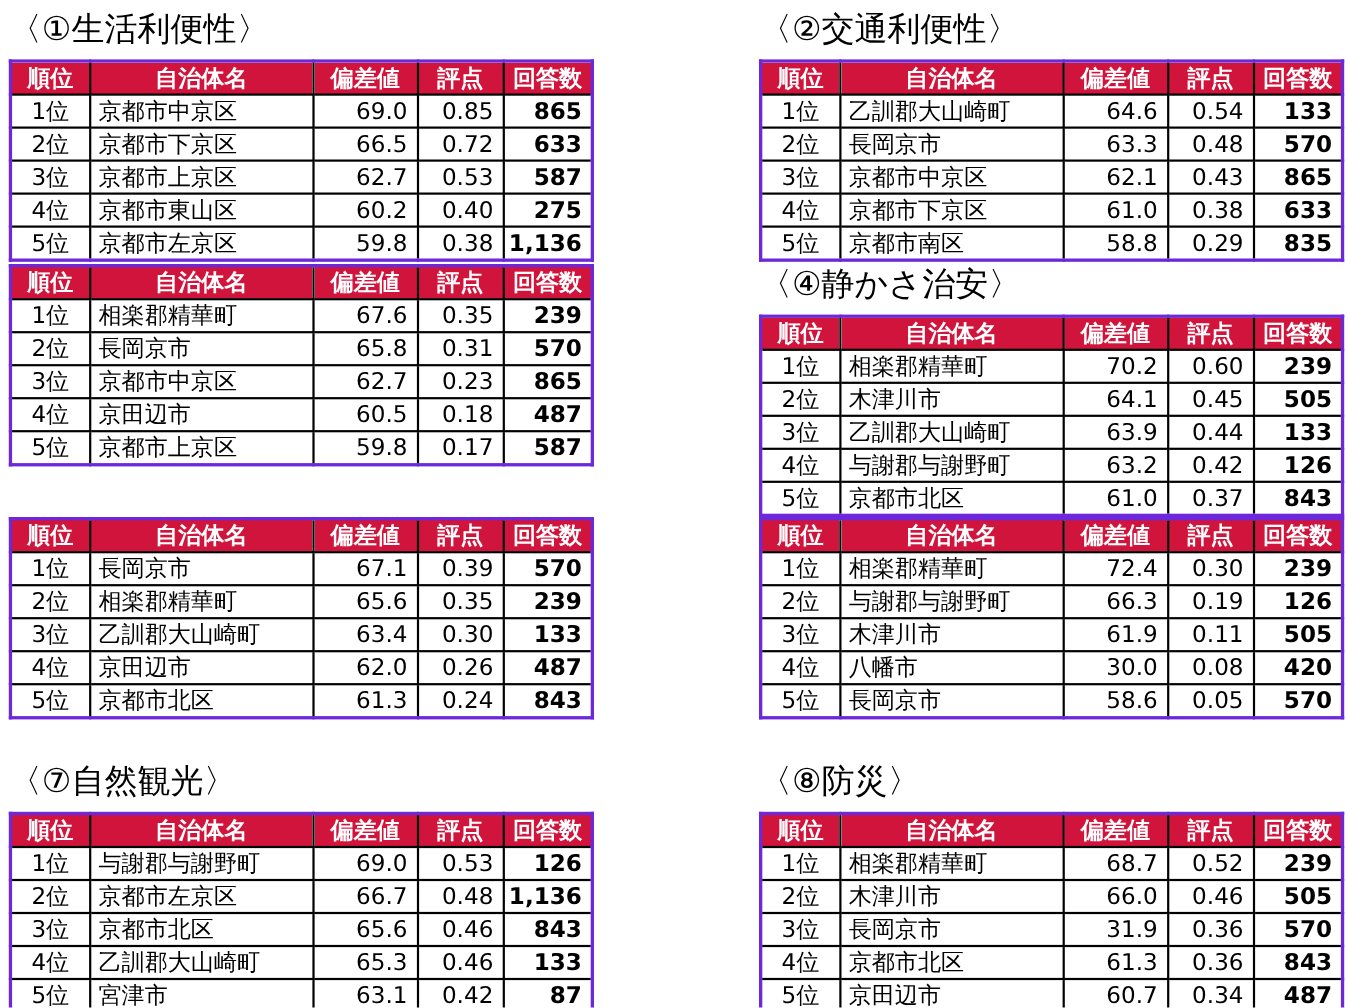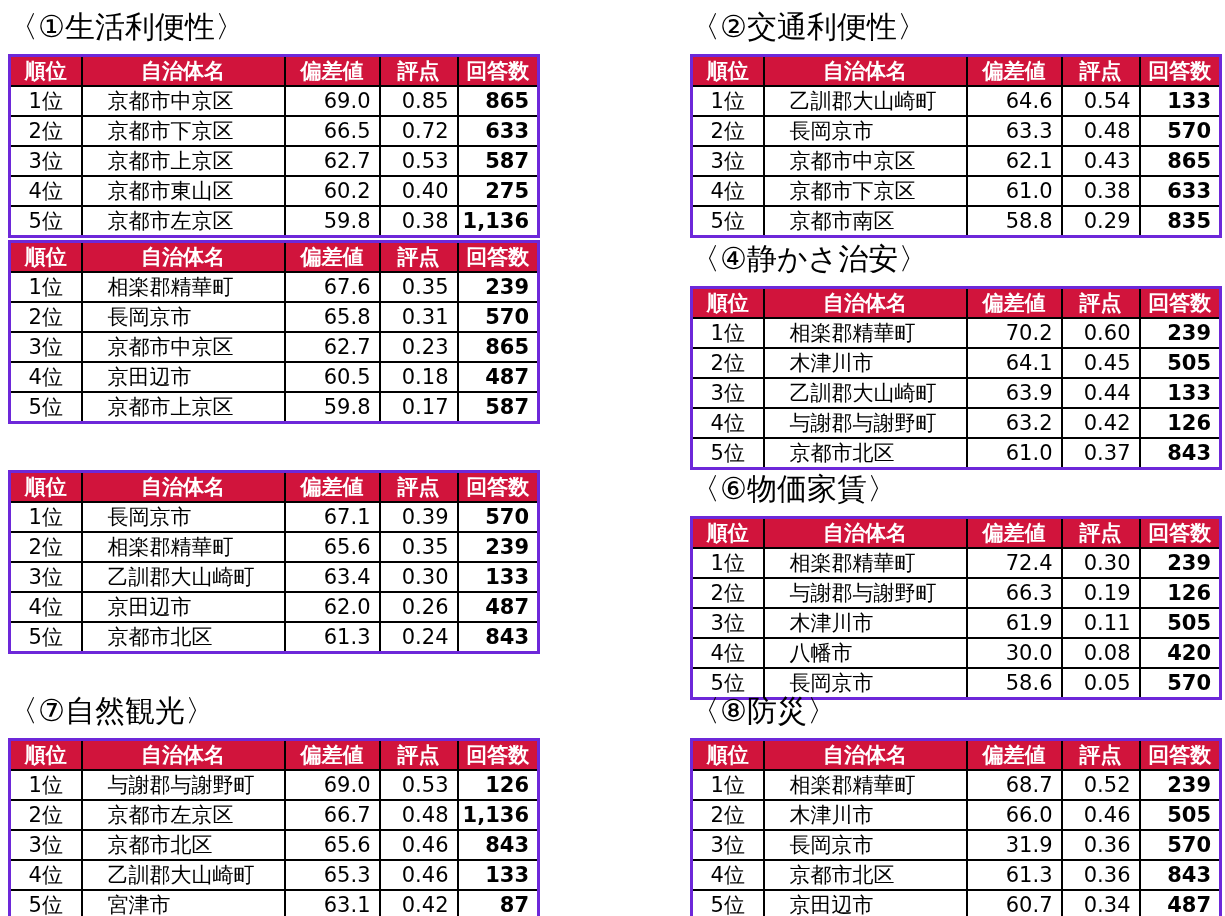--- a/index.html
+++ b/index.html
@@ -23,21 +23,21 @@
     color: #000000;
     white-space: nowrap;
   }
   table.ranking-table {
     border-collapse: collapse;
     table-layout: fixed;
     width: 529px;
     border: 3px solid #6d28d9;
   }
   .col-0 { width: 72px;  text-align: center; }
-  .col-1 { width: 203px; text-align: left;  padding-left: 25px; }
+  .col-1 { width: 203px; text-align: left;  padding-left: 7px; }
   .col-2 { width: 95px;  text-align: right; padding-right: 8px; }
   .col-3 { width: 78px;  text-align: right; padding-right: 8px; }
   .col-4 { width: 81px;  text-align: right; padding-right: 8px; font-weight: bold; }
   table.ranking-table th {
     background: #d1143c;
     color: #ffffff;
     font-weight: bold;
     font-size: 21px;
     height: 25px;
     border: 2px solid #000000;
@@ -307,21 +307,20 @@
             <td class="col-0">5位</td>
             <td class="col-1">京都市北区</td>
             <td class="col-2">61.3</td>
             <td class="col-3">0.24</td>
             <td class="col-4">843</td>
           </tr>
         </tbody>
       </table>
     </section>
     <section class="table-section" style="left: 690px; top: 470px;">
-      <h2 class="section-title">〈⑥物価家賃〉</h2>
       <table class="ranking-table">
         <thead>
           <tr>
             <th class="col-0">順位</th>
             <th class="col-1">自治体名</th>
             <th class="col-2">偏差値</th>
             <th class="col-3">評点</th>
             <th class="col-4">回答数</th>
           </tr>
         </thead>

